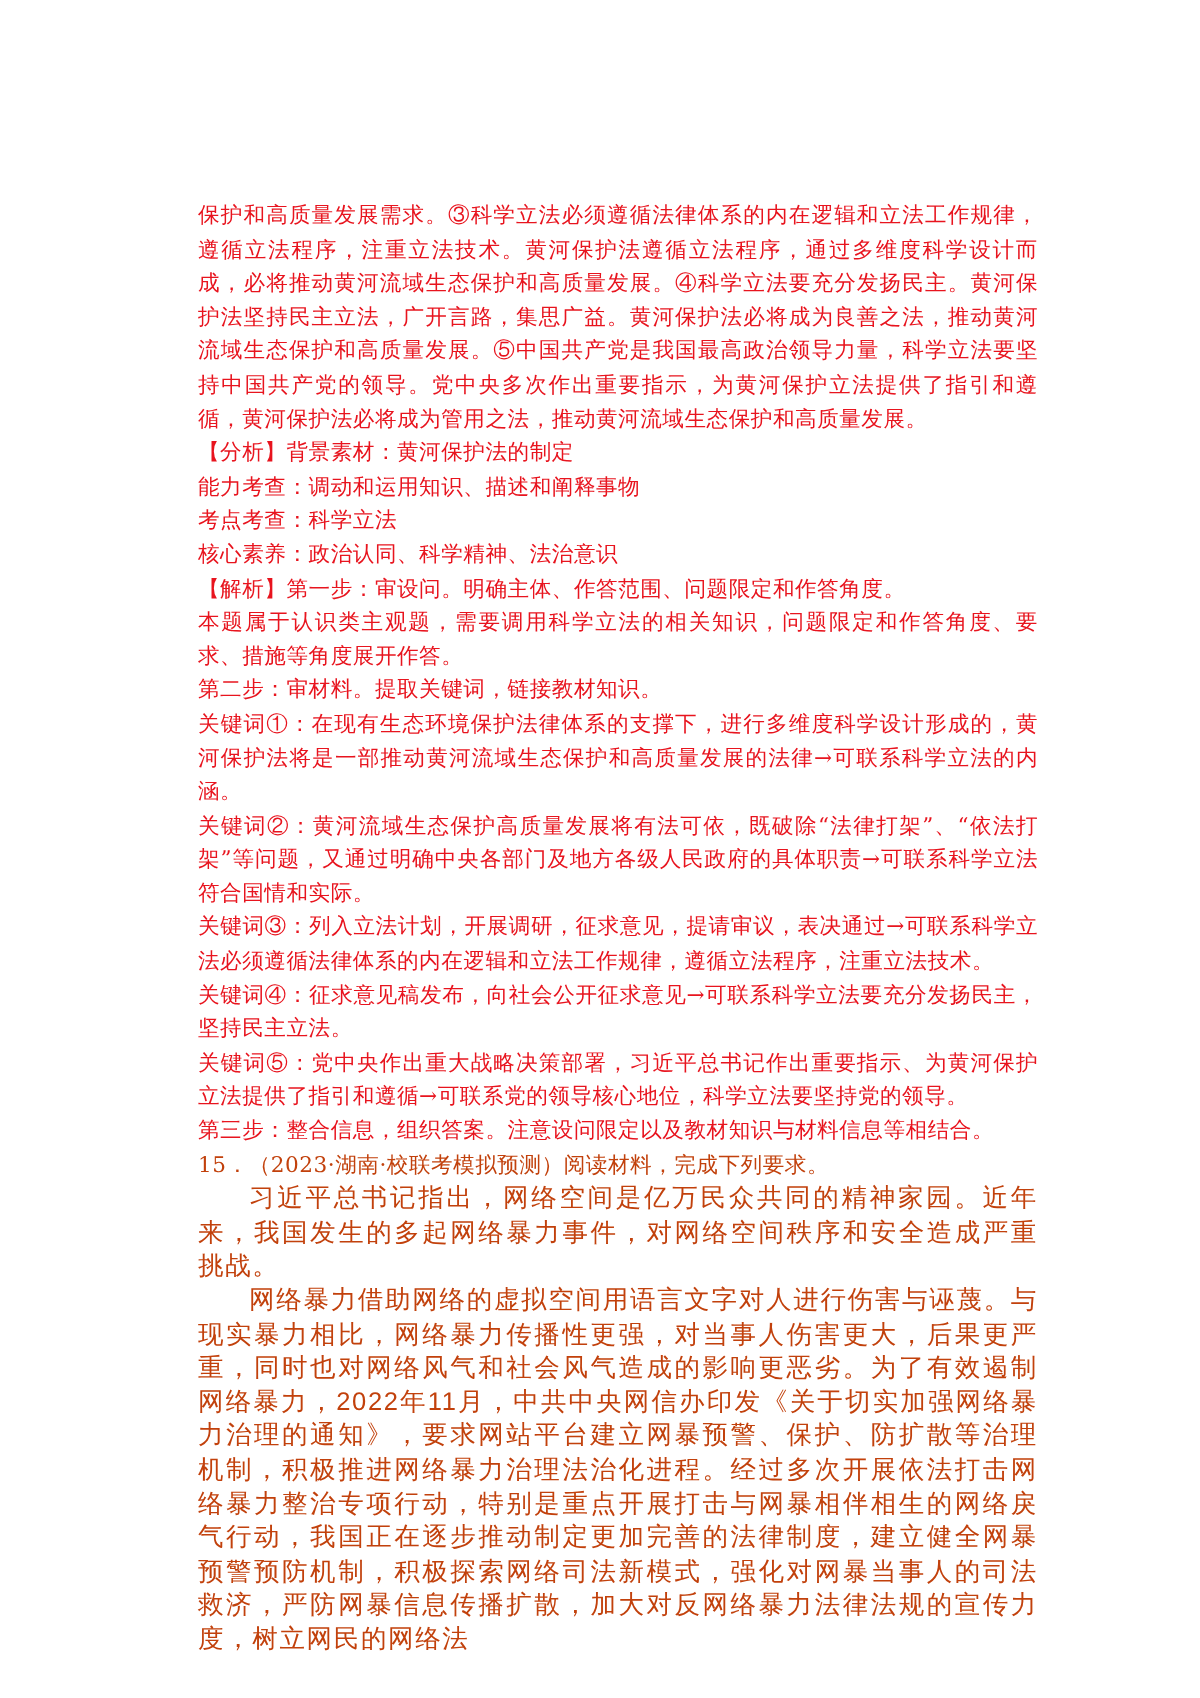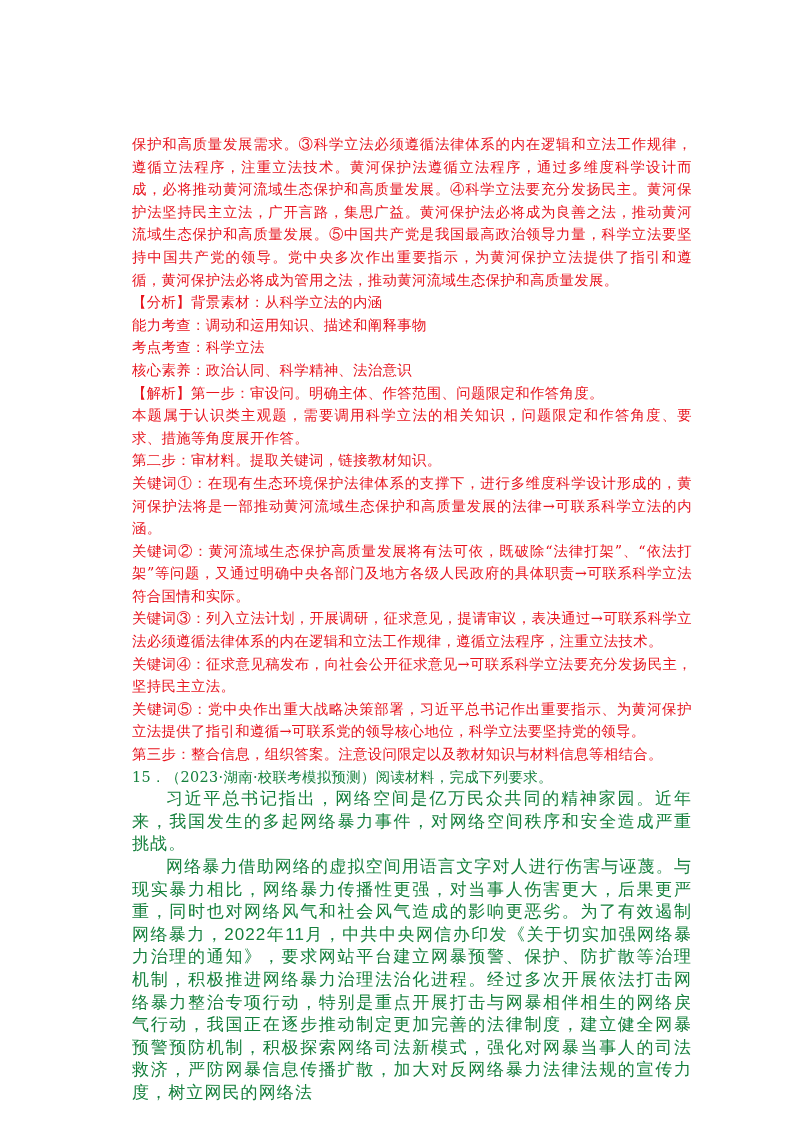--- a/index.html
+++ b/index.html
@@ -12,31 +12,31 @@
     font-family: "DejaVu Serif", "Liberation Serif", serif;
     font-size: 14.4px;
     line-height: 22.6px;
     color: #111111;
     letter-spacing: 0.35px;
     margin-top: 32px;
   }
   .red { color: #e8141e; }
   .p { margin: 0; padding: 0; text-align: justify; text-align-last: left; }
   .indent { text-indent: 2em; }
-  .black { color: #15803d; }
+  .black { color: #c2410c; }
   .q-stem { margin: 0; }
   .material { font-family: Liberation Sans, sans-serif; font-size: 17px; letter-spacing: 1.1px; }
 </style>
 </head>
 <body>
 
 <div class="page">
   <p class="p red">保护和高质量发展需求。③科学立法必须遵循法律体系的内在逻辑和立法工作规律，遵循立法程序，注重立法技术。黄河保护法遵循立法程序，通过多维度科学设计而成，必将推动黄河流域生态保护和高质量发展。④科学立法要充分发扬民主。黄河保护法坚持民主立法，广开言路，集思广益。黄河保护法必将成为良善之法，推动黄河流域生态保护和高质量发展。⑤中国共产党是我国最高政治领导力量，科学立法要坚持中国共产党的领导。党中央多次作出重要指示，为黄河保护立法提供了指引和遵循，黄河保护法必将成为管用之法，推动黄河流域生态保护和高质量发展。</p>
 
-  <p class="p red">【分析】背景素材：从科学立法的内涵</p>
+  <p class="p red">【分析】背景素材：黄河保护法的制定</p>
   <p class="p red">能力考查：调动和运用知识、描述和阐释事物</p>
   <p class="p red">考点考查：科学立法</p>
   <p class="p red">核心素养：政治认同、科学精神、法治意识</p>
 
   <p class="p red">【解析】第一步：审设问。明确主体、作答范围、问题限定和作答角度。</p>
   <p class="p red">本题属于认识类主观题，需要调用科学立法的相关知识，问题限定和作答角度、要求、措施等角度展开作答。</p>
   <p class="p red">第二步：审材料。提取关键词，链接教材知识。</p>
   <p class="p red">关键词①：在现有生态环境保护法律体系的支撑下，进行多维度科学设计形成的，黄河保护法将是一部推动黄河流域生态保护和高质量发展的法律→可联系科学立法的内涵。</p>
   <p class="p red">关键词②：黄河流域生态保护高质量发展将有法可依，既破除“法律打架”、“依法打架”等问题，又通过明确中央各部门及地方各级人民政府的具体职责→可联系科学立法符合国情和实际。</p>
   <p class="p red">关键词③：列入立法计划，开展调研，征求意见，提请审议，表决通过→可联系科学立法必须遵循法律体系的内在逻辑和立法工作规律，遵循立法程序，注重立法技术。</p>

